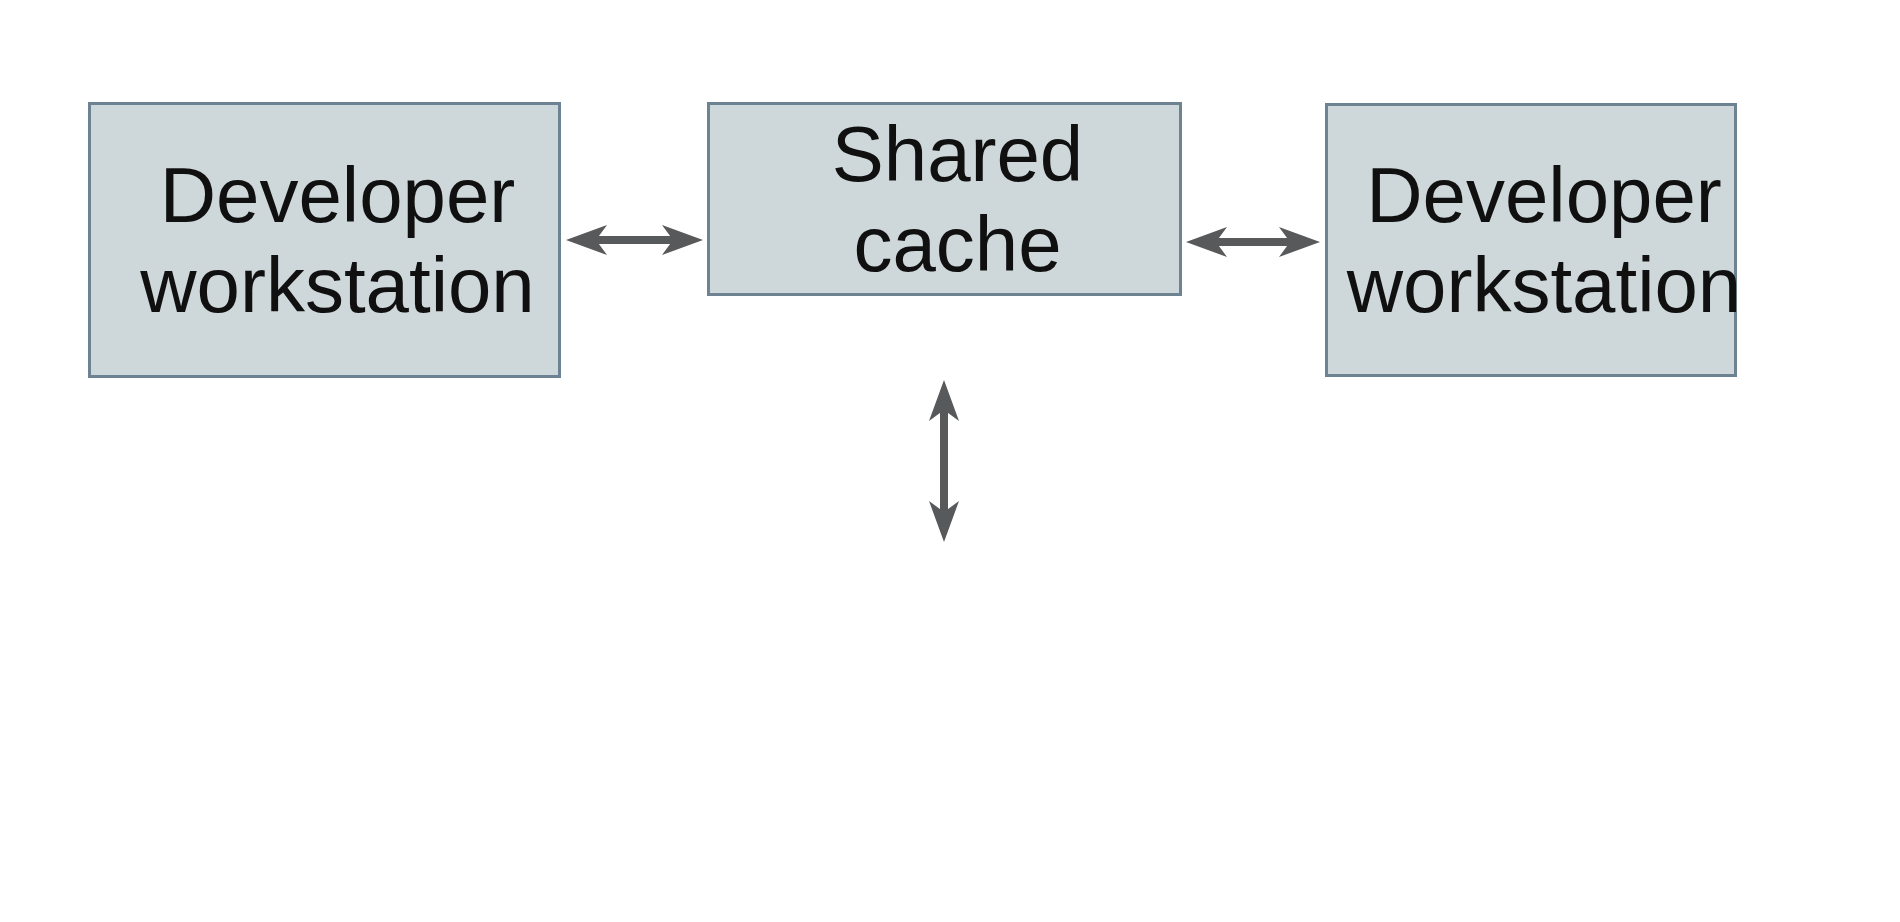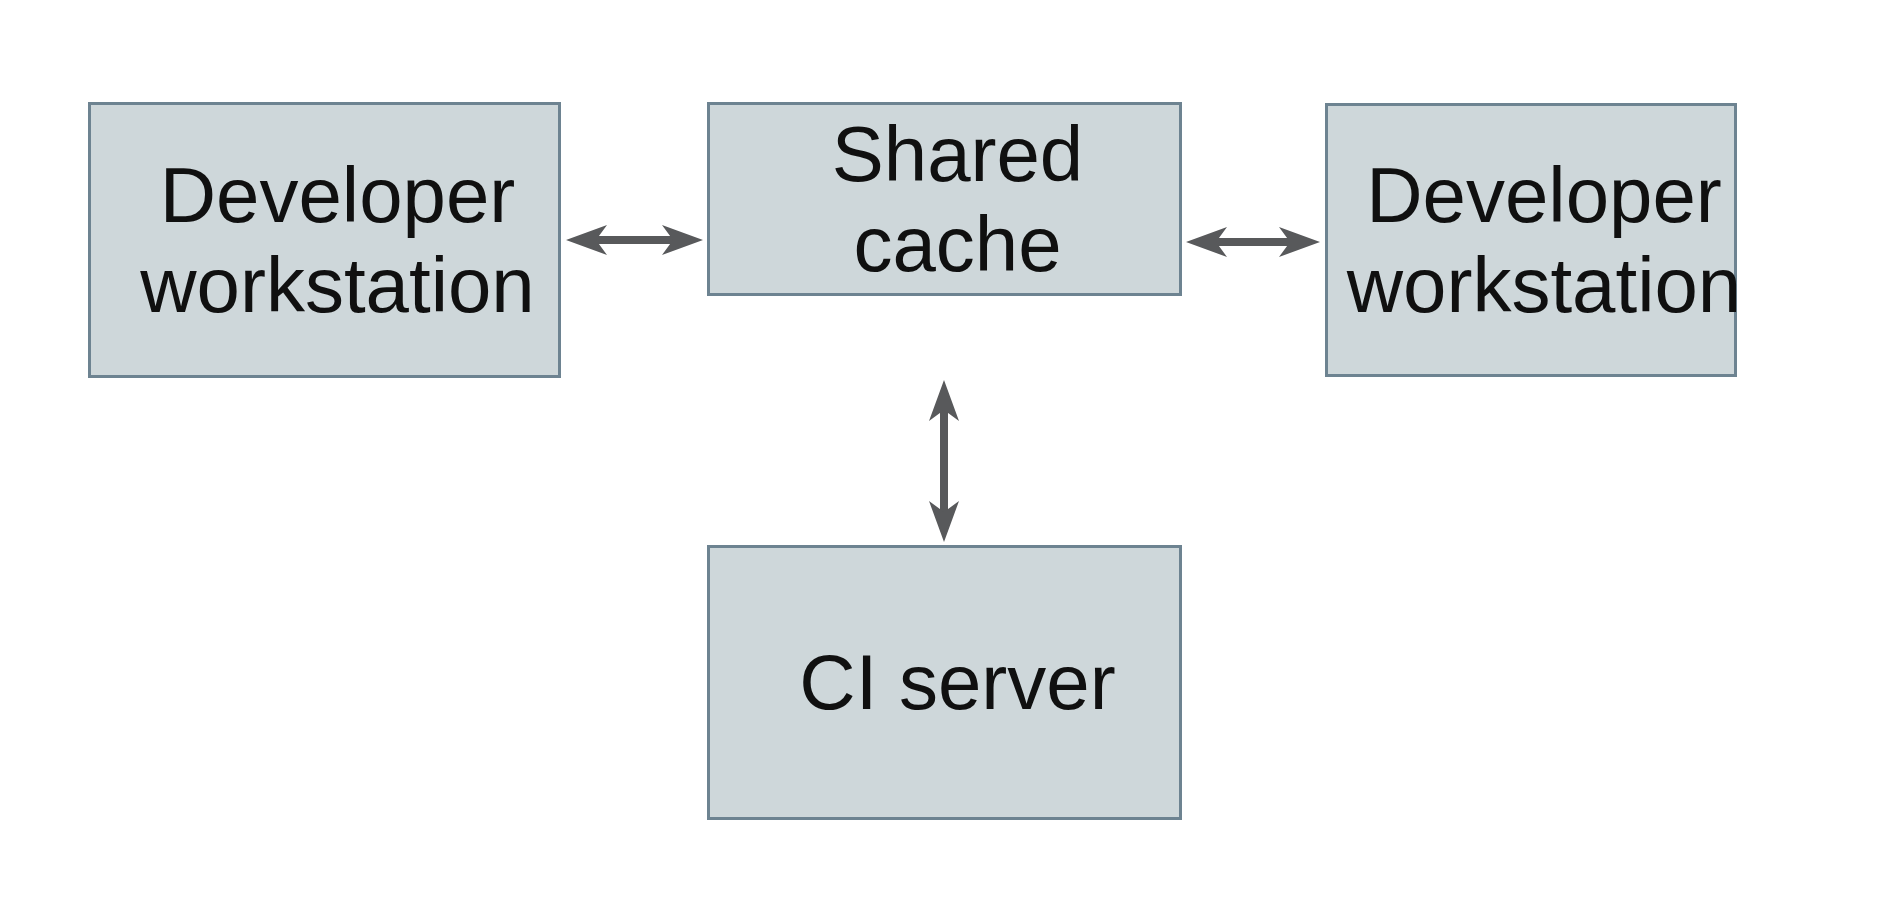--- a/index.html
+++ b/index.html
@@ -62,23 +62,20 @@
   </div>
 
   <div class="node node-cache">
     <span class="label">Shared cache</span>
   </div>
 
   <div class="node node-dev-right">
     <span class="label">Developer workstation</span>
   </div>
 
-  <div class="node node-ci">
-    <span class="label">CI server</span>
-  </div>
 
   <svg class="arrows" viewBox="0 0 1900 922" xmlns="http://www.w3.org/2000/svg">
 
     <g>
       <line class="shaft" x1="596" y1="240" x2="673" y2="240"></line>
       <path class="head" d="M566,240 L607,225 L596,240 L607,255 Z"></path>
       <path class="head" d="M703,240 L662,225 L673,240 L662,255 Z"></path>
     </g>
 
     <g>

